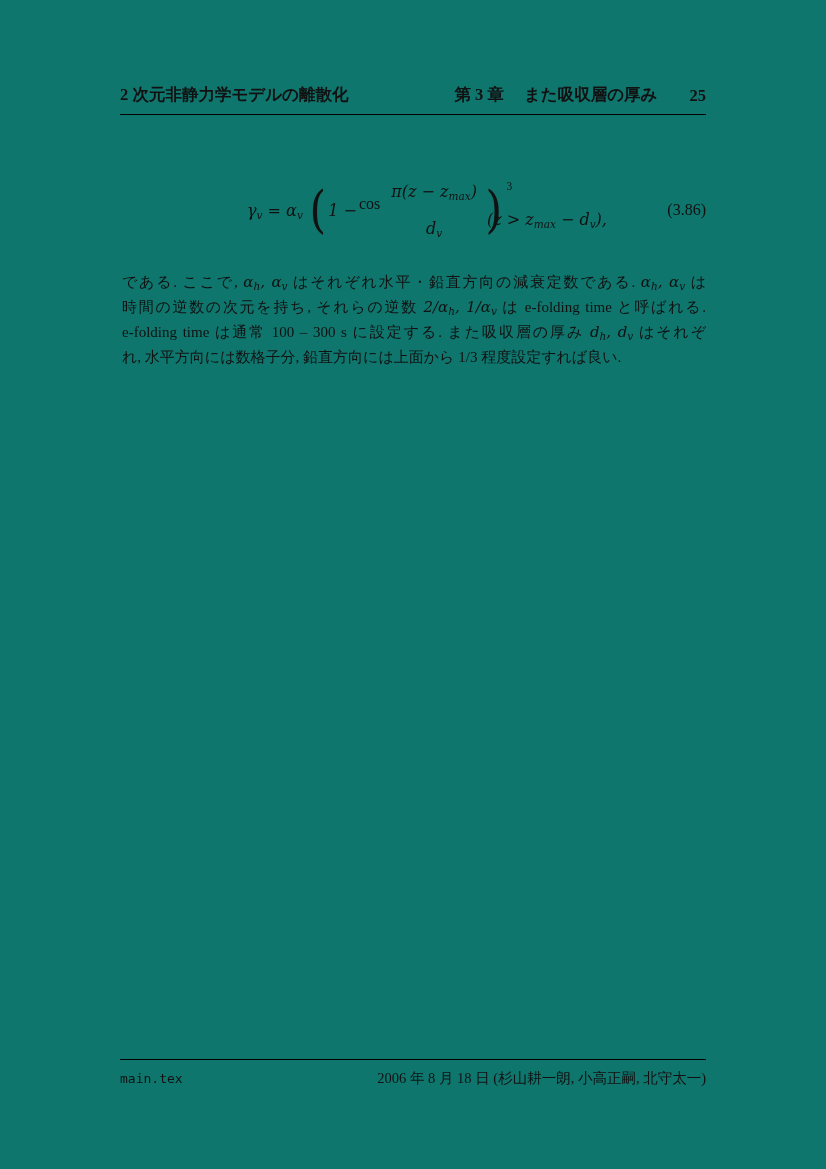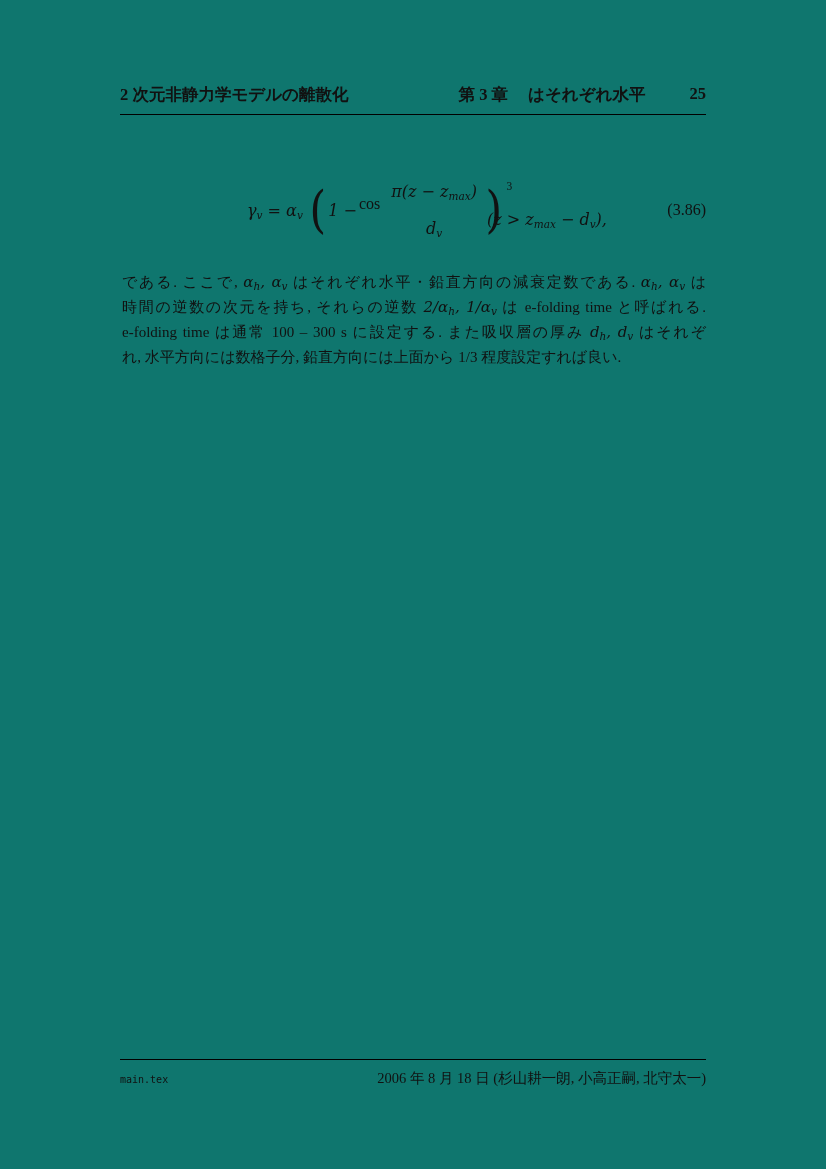--- a/index.html
+++ b/index.html
@@ -12,23 +12,23 @@
     overflow:hidden;
   }
   
   .header {
     position:absolute; left:120px; top:84px; width:586px;
     display:flex; justify-content:space-between; align-items:baseline;
     font-weight:bold; font-size:16.5px;
     border-bottom:1.5px solid #000; padding-bottom:8px;
     white-space:nowrap;
   }
-  .h-right { display:inline-flex; align-items:flex-start; }
+  .h-right { display:inline-flex; align-items:flex-end; }
   .h-chapter-title { margin-left:20px; }
-  .h-page { margin-left:44px; }
+  .h-page { margin-left:32px; }
   
   .bodytext { font-size:15px; line-height:25px; }
   .intro {
     position:absolute; left:122px; top:138px; width:584px;
     white-space:nowrap; text-align:justify; text-align-last:justify;
   }
   .p2 { position:absolute; left:122px; top:270px; width:584px; }
   .pline { white-space:nowrap; height:25px; }
   .just { text-align:justify; text-align-last:justify; }
   .m { font-style:italic; font-family:"DejaVu Serif","Liberation Serif",serif; }
@@ -60,32 +60,32 @@
   .frac .den { display:block; padding-top:14px; }
   .exp { align-self:flex-start; font-size:11.5px; margin:2px 0 0 2px; font-style:normal; }
   .eq-gap { display:inline-block; width:4px; }
   
   .footer {
     position:absolute; left:120px; top:1059px; width:586px;
     border-top:1px solid #000; padding-top:9px;
     display:flex; justify-content:space-between; align-items:baseline;
     font-size:14.5px;
   }
-  .f-file { font-family:"DejaVu Sans Mono","Liberation Mono",monospace; font-size:10px; }
+  .f-file { font-family:"DejaVu Sans Mono","Liberation Mono",monospace; font-size:13px; }
 </style>
 </head>
 <body>
 
 <div class="page">
 
   <div class="header">
     <span>2 次元非静力学モデルの離散化</span>
     <span class="h-right">
       <span>第 3 章</span>
-      <span class="h-chapter-title">はそれぞれ水平</span>
+      <span class="h-chapter-title">また吸収層の厚み</span>
       <span class="h-page">25</span>
     </span>
   </div>
 
 
   <div class="eqblock">
     <div class="eqrow2">
       <span class="eq-main">
         <span class="m"><span>γ</span><sub class="ms">v</sub><span> = α</span><sub class="ms">v</sub></span>
         <span class="eq-gap"></span>

